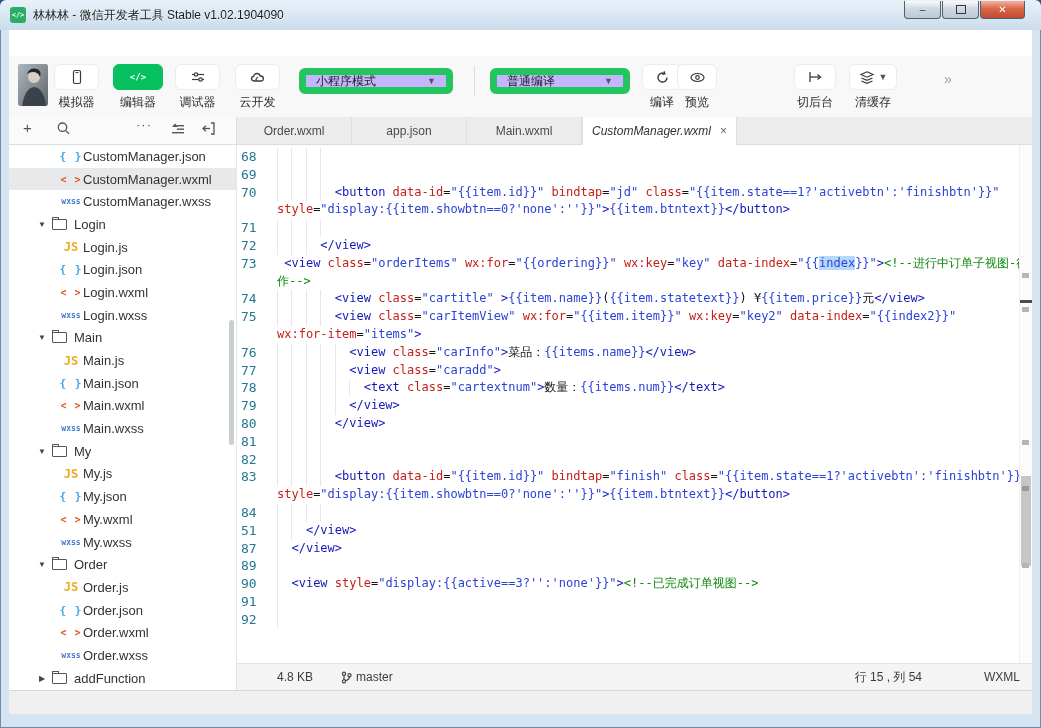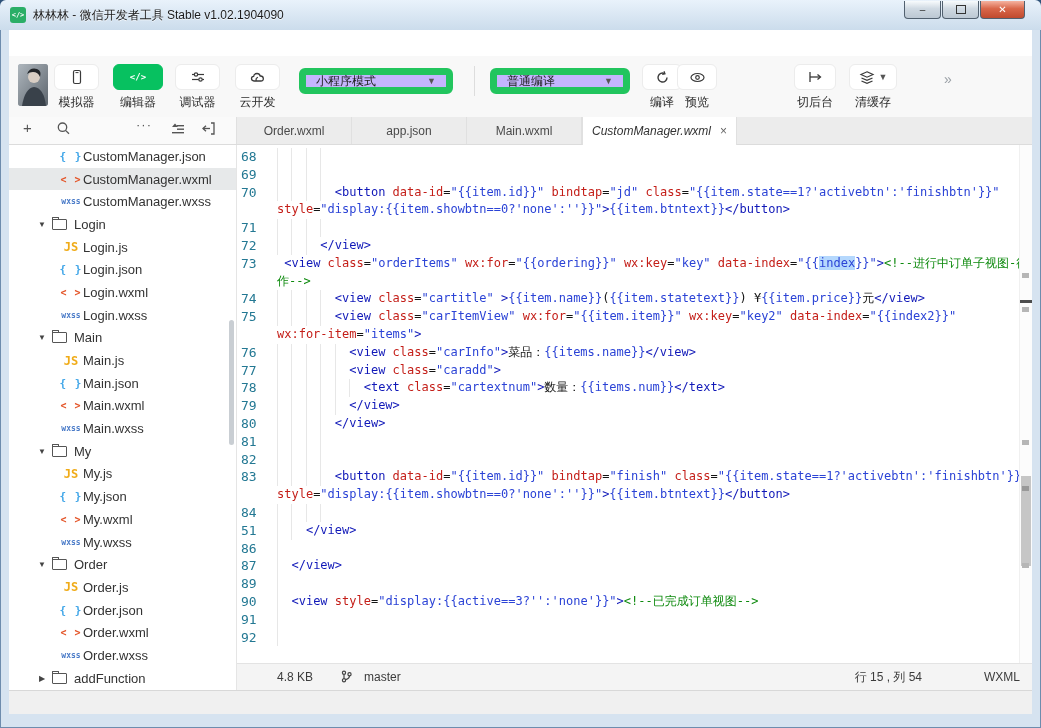--- a/index.html
+++ b/index.html
@@ -74,21 +74,21 @@
   .hl{color:var(--str);background:var(--sel)}
   .ruler{position:absolute;right:0;top:0;width:12px;bottom:0;background:#fcfcfc;border-left:1px solid #f0f0f0}
   .rmark{position:absolute;left:2px;width:7px;height:5px;background:#b6b6b6}
   .rbar{position:absolute;left:0;width:12px;height:3px;background:#4d4d4d}
   .rthumb{position:absolute;left:1px;width:10px;height:90px;background:#c6c6c6}
   
   .statusbar{position:absolute;left:228px;right:0;bottom:24px;height:27px;background:#f4f4f4;border-top:1px solid #e3e3e3;
              display:flex;align-items:center;font-size:12px;color:#3c3c3c;box-sizing:border-box;padding:0 12px}
   .st-path{margin-left:0}
   .st-size{margin-left:28px}
-  .st-branch{margin-left:28px;display:flex;align-items:flex-start;gap:12px}
+  .st-branch{margin-left:28px;display:flex;align-items:flex-end;gap:4px}
   .st-cursor{margin-left:auto;margin-right:62px}
   
   .footer{position:absolute;left:0;right:0;bottom:0;height:24px;background:#f0f0f0;border-top:1px solid #d8d8d8;box-sizing:border-box}
   svg{display:block}
 </style>
 </head>
 <body>
 
 <div class="win">
 
@@ -411,21 +411,20 @@
           <div class="code-row"><span class="guide" style="left: 40px;"></span><span class="guide" style="left: 54.45px;"></span><span class="guide" style="left: 68.9px;"></span><span class="guide" style="left: 83.35px;"></span><span class="guide" style="left: 97.8px;"></span><span class="ln">77</span><span class="ltext"><span class="tx">          </span><span class="tg">&lt;view</span><span class="tx"> </span><span class="at">class</span><span class="tx">=</span><span class="st">"caradd"</span><span class="tg">&gt;</span></span></div>
           <div class="code-row"><span class="guide" style="left: 40px;"></span><span class="guide" style="left: 54.45px;"></span><span class="guide" style="left: 68.9px;"></span><span class="guide" style="left: 83.35px;"></span><span class="guide" style="left: 97.8px;"></span><span class="guide" style="left: 112.25px;"></span><span class="ln">78</span><span class="ltext"><span class="tx">            </span><span class="tg">&lt;text</span><span class="tx"> </span><span class="at">class</span><span class="tx">=</span><span class="st">"cartextnum"</span><span class="tg">&gt;</span><span class="tx">数量：</span><span class="st">{{items.num}}</span><span class="tg">&lt;/text&gt;</span></span></div>
           <div class="code-row"><span class="guide" style="left: 40px;"></span><span class="guide" style="left: 54.45px;"></span><span class="guide" style="left: 68.9px;"></span><span class="guide" style="left: 83.35px;"></span><span class="guide" style="left: 97.8px;"></span><span class="ln">79</span><span class="ltext"><span class="tx">          </span><span class="tg">&lt;/view&gt;</span></span></div>
           <div class="code-row"><span class="guide" style="left: 40px;"></span><span class="guide" style="left: 54.45px;"></span><span class="guide" style="left: 68.9px;"></span><span class="guide" style="left: 83.35px;"></span><span class="ln">80</span><span class="ltext"><span class="tx">        </span><span class="tg">&lt;/view&gt;</span></span></div>
           <div class="code-row"><span class="guide" style="left: 40px;"></span><span class="guide" style="left: 54.45px;"></span><span class="guide" style="left: 68.9px;"></span><span class="guide" style="left: 83.35px;"></span><span class="ln">81</span><span class="ltext"></span></div>
           <div class="code-row"><span class="guide" style="left: 40px;"></span><span class="guide" style="left: 54.45px;"></span><span class="guide" style="left: 68.9px;"></span><span class="guide" style="left: 83.35px;"></span><span class="ln">82</span><span class="ltext"></span></div>
           <div class="code-row"><span class="guide" style="left: 40px;"></span><span class="guide" style="left: 54.45px;"></span><span class="guide" style="left: 68.9px;"></span><span class="guide" style="left: 83.35px;"></span><span class="ln">83</span><span class="ltext"><span class="tx">        </span><span class="tg">&lt;button</span><span class="tx"> </span><span class="at">data-id</span><span class="tx">=</span><span class="st">"{{item.id}}"</span><span class="tx"> </span><span class="at">bindtap</span><span class="tx">=</span><span class="st">"finish"</span><span class="tx"> </span><span class="at">class</span><span class="tx">=</span><span class="st">"{{item.state==1?'activebtn':'finishbtn'}}"</span></span></div>
           <div class="code-row"><span class="ln"></span><span class="ltext"><span class="at">style</span><span class="tx">=</span><span class="st">"display:{{item.showbtn==0?'none':''}}"</span><span class="tg">&gt;</span><span class="st">{{item.btntext}}</span><span class="tg">&lt;/button&gt;</span></span></div>
           <div class="code-row"><span class="guide" style="left: 40px;"></span><span class="guide" style="left: 54.45px;"></span><span class="guide" style="left: 68.9px;"></span><span class="guide" style="left: 83.35px;"></span><span class="ln">84</span><span class="ltext"></span></div>
           <div class="code-row"><span class="guide" style="left: 40px;"></span><span class="guide" style="left: 54.45px;"></span><span class="ln">51</span><span class="ltext"><span class="tx">    </span><span class="tg">&lt;/view&gt;</span></span></div>
-          <div class="code-row"><span class="guide" style="left: 40px;"></span><span class="ln">86</span><span class="ltext"></span></div>
           <div class="code-row"><span class="guide" style="left: 40px;"></span><span class="ln">87</span><span class="ltext"><span class="tx">  </span><span class="tg">&lt;/view&gt;</span></span></div>
           <div class="code-row"><span class="guide" style="left: 40px;"></span><span class="ln">89</span><span class="ltext"></span></div>
           <div class="code-row"><span class="guide" style="left: 40px;"></span><span class="ln">90</span><span class="ltext"><span class="tx">  </span><span class="tg">&lt;view</span><span class="tx"> </span><span class="at">style</span><span class="tx">=</span><span class="st">"display:{{active==3?'':'none'}}"</span><span class="tg">&gt;</span><span class="cm">&lt;!--已完成订单视图--&gt;</span></span></div>
           <div class="code-row"><span class="guide" style="left: 40px;"></span><span class="ln">91</span><span class="ltext"></span></div>
           <div class="code-row"><span class="guide" style="left: 40px;"></span><span class="ln">92</span><span class="ltext"></span></div>
         </div>
       <div class="ruler">
         <div class="rmark" style="top:128px"></div>
         <div class="rbar" style="top:155px"></div>
         <div class="rmark" style="top:162px"></div>

